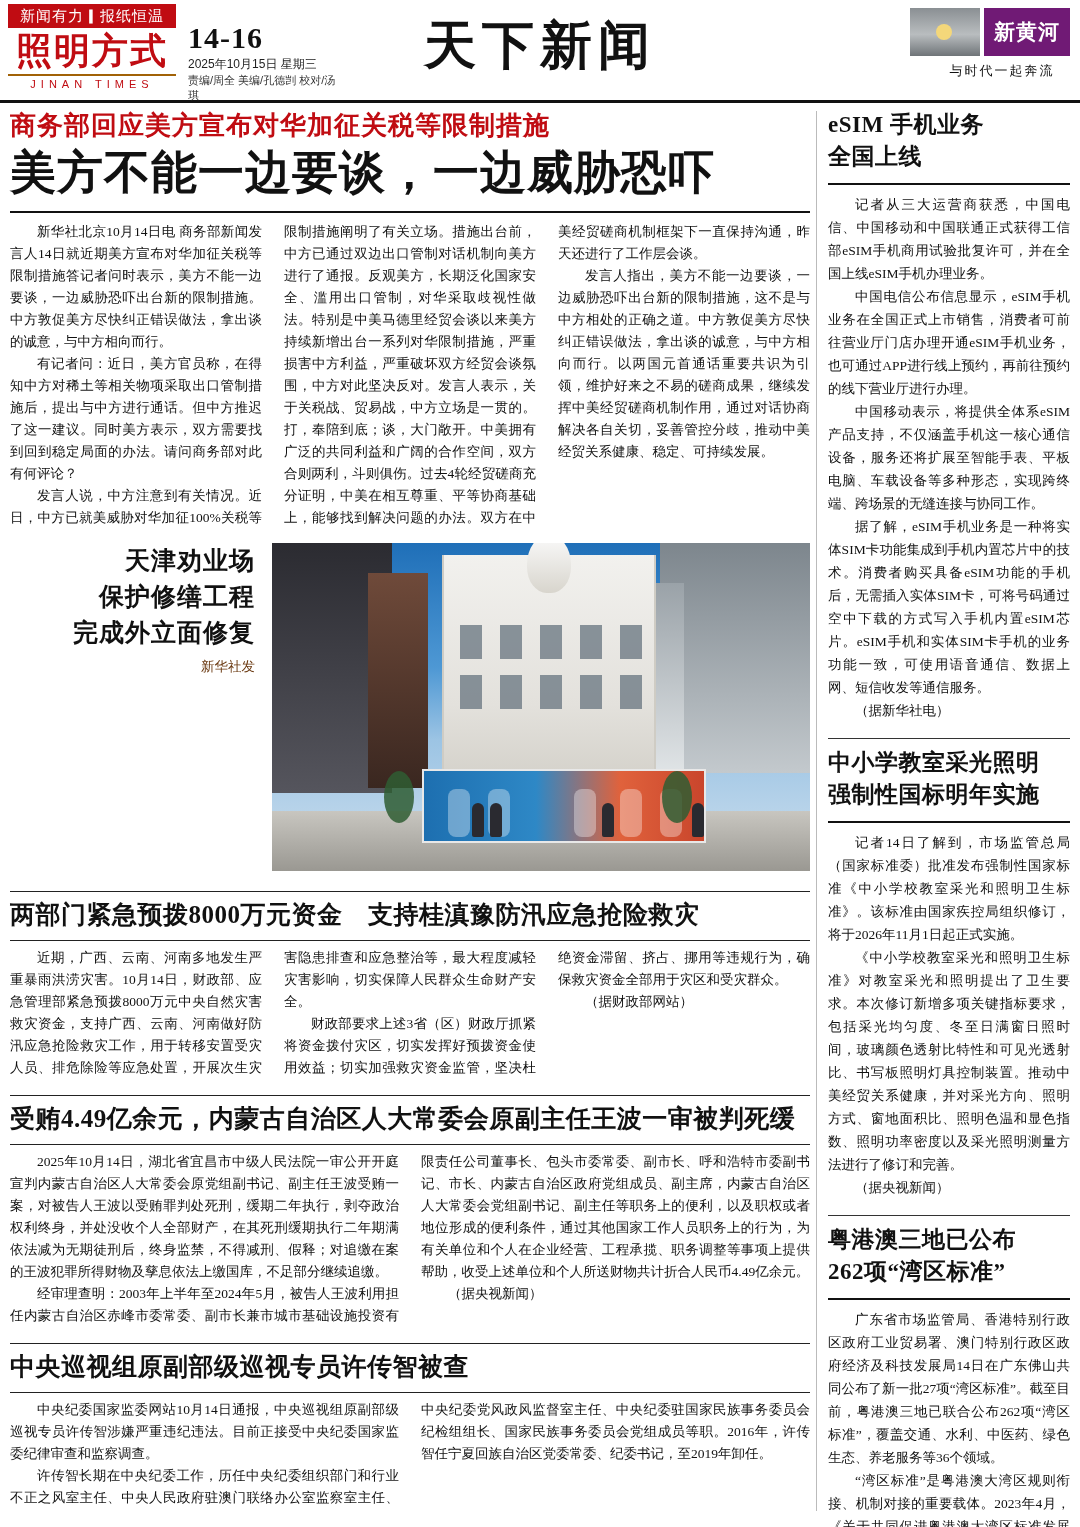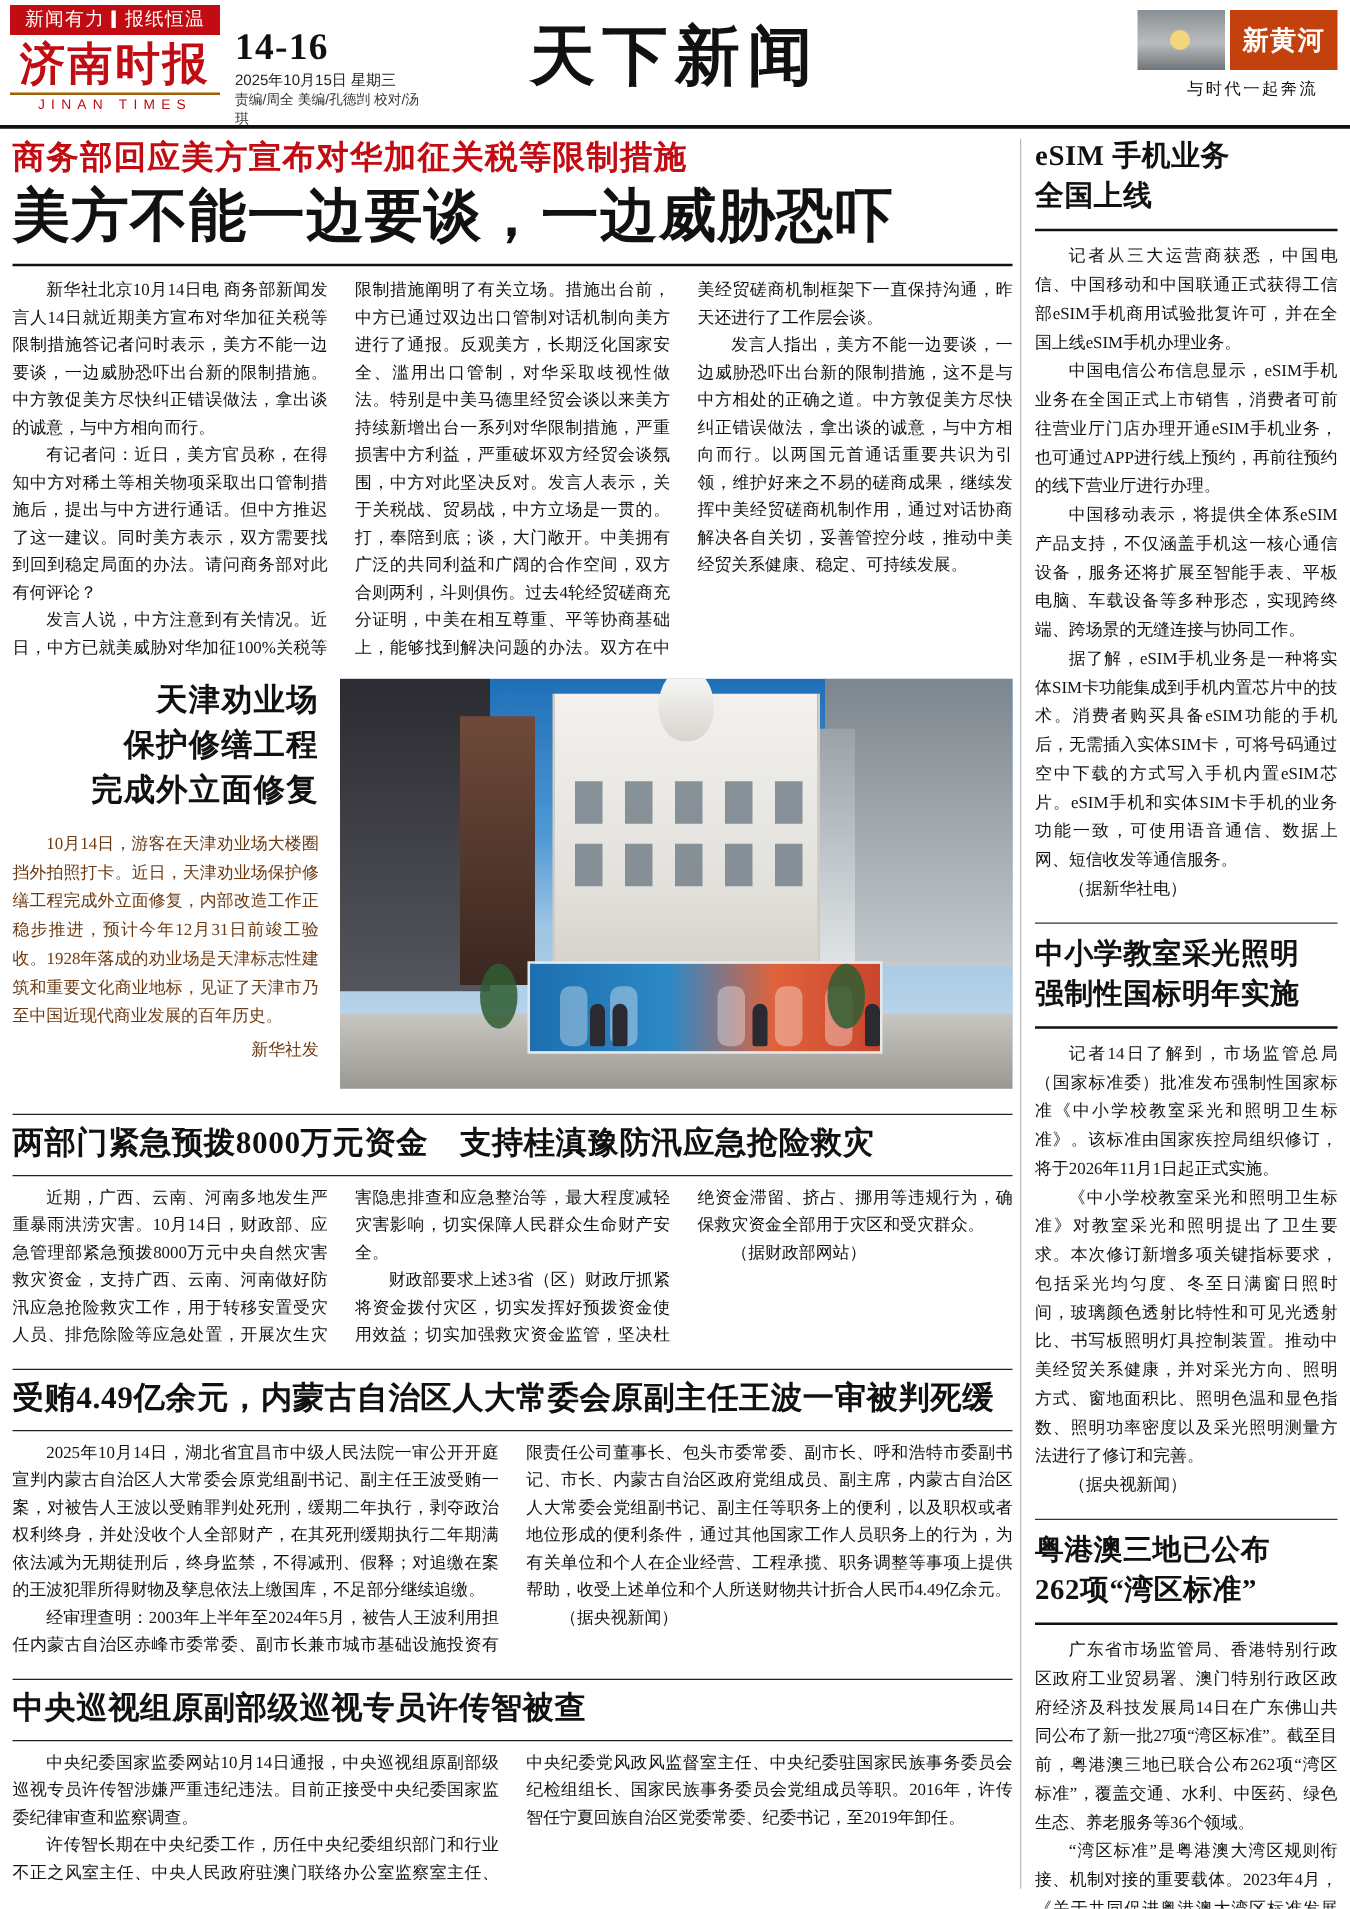--- a/index.html
+++ b/index.html
@@ -44,21 +44,21 @@
   .brand-right{position:absolute;right:10px;top:8px;width:160px;height:84px;}
   .brand-img{
     position:absolute;left:0;top:0;width:70px;height:48px;
     background:linear-gradient(180deg,#8a8f93 0%,#b9bdbf 55%,#6f7478 100%);
   }
   .brand-img:after{
     content:"";position:absolute;left:26px;top:16px;width:16px;height:16px;
     border-radius:50%;background:#f4d77a;
   }
   .brand-red{
-    position:absolute;left:74px;top:0;width:86px;height:48px;background:#c2410c;
+    position:absolute;left:74px;top:0;width:86px;height:48px;background:#701a75;
     color:#fff;font-size:21px;font-weight:bold;line-height:48px;text-align:center;letter-spacing:1px;
   }
   .brand-slogan{
     position:absolute;left:12px;top:54px;width:160px;text-align:center;
     font-size:13px;letter-spacing:2px;color:#111;font-family:"Liberation Sans",sans-serif;
   }
 
   
   .body-wrap{position:relative;padding:0 10px;}
   .col-left{position:absolute;left:10px;top:0;width:800px;}
@@ -128,21 +128,21 @@
   .r-thin{height:1px;background:#333;margin:10px 0 8px;}
 </style>
 </head>
 <body>
 
 <div class="page">
 
   <div class="masthead">
     <div class="logo-block">
       <div class="logo-top">新闻有力▎报纸恒温</div>
-      <div class="logo-main">济南时报</div>
+      <div class="logo-main">照明方式</div>
       <div class="logo-sub">JINAN TIMES</div>
     </div>
     <div class="issue">
       <div class="issue-num">14-16</div>
       <div class="issue-date">2025年10月15日 星期三</div>
       <div class="issue-credit">责编/周全 美编/孔德剀 校对/汤琪</div>
     </div>
     <div class="section-title">天下新闻</div>
     <div class="brand-right">
       <div class="brand-img"></div>
@@ -165,21 +165,20 @@
         <p class="t">有记者问：近日，美方官员称，在得知中方对稀土等相关物项采取出口管制措施后，提出与中方进行通话。但中方推迟了这一建议。同时美方表示，双方需要找到回到稳定局面的办法。请问商务部对此有何评论？</p>
         <p class="t">发言人说，中方注意到有关情况。近日，中方已就美威胁对华加征100%关税等限制措施阐明了有关立场。措施出台前，中方已通过双边出口管制对话机制向美方进行了通报。反观美方，长期泛化国家安全、滥用出口管制，对华采取歧视性做法。特别是中美马德里经贸会谈以来美方持续新增出台一系列对华限制措施，严重损害中方利益，严重破坏双方经贸会谈氛围，中方对此坚决反对。发言人表示，关于关税战、贸易战，中方立场是一贯的。打，奉陪到底；谈，大门敞开。中美拥有广泛的共同利益和广阔的合作空间，双方合则两利，斗则俱伤。过去4轮经贸磋商充分证明，中美在相互尊重、平等协商基础上，能够找到解决问题的办法。双方在中美经贸磋商机制框架下一直保持沟通，昨天还进行了工作层会谈。</p>
         <p class="t">发言人指出，美方不能一边要谈，一边威胁恐吓出台新的限制措施，这不是与中方相处的正确之道。中方敦促美方尽快纠正错误做法，拿出谈的诚意，与中方相向而行。以两国元首通话重要共识为引领，维护好来之不易的磋商成果，继续发挥中美经贸磋商机制作用，通过对话协商解决各自关切，妥善管控分歧，推动中美经贸关系健康、稳定、可持续发展。</p>
       </div>
 
       <div class="photo-row">
         <div class="photo-cap">
           <h3>天津劝业场</h3>
           <h3>保护修缮工程</h3>
           <h3>完成外立面修复</h3>
-          <p>10月14日，游客在天津劝业场大楼圈挡外拍照打卡。近日，天津劝业场保护修缮工程完成外立面修复，内部改造工作正稳步推进，预计今年12月31日前竣工验收。1928年落成的劝业场是天津标志性建筑和重要文化商业地标，见证了天津市乃至中国近现代商业发展的百年历史。</p>
           <p class="credit">新华社发</p>
         </div>
 
         <div class="photo">
           <div class="sky"></div>
           <div class="bldg-right"></div>
           <div class="bldg-right2"></div>
           <div class="bldg-left"></div>
           <div class="bldg-left2"></div>
           <div class="center-bldg">

